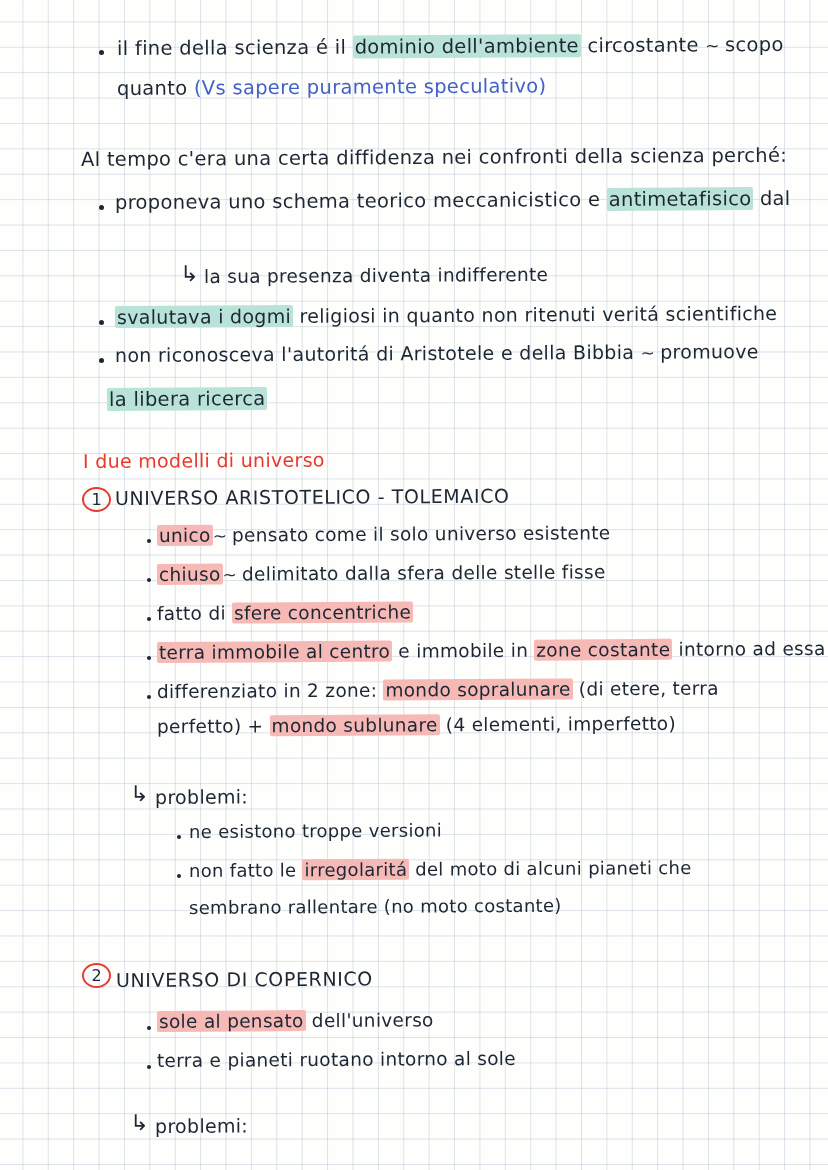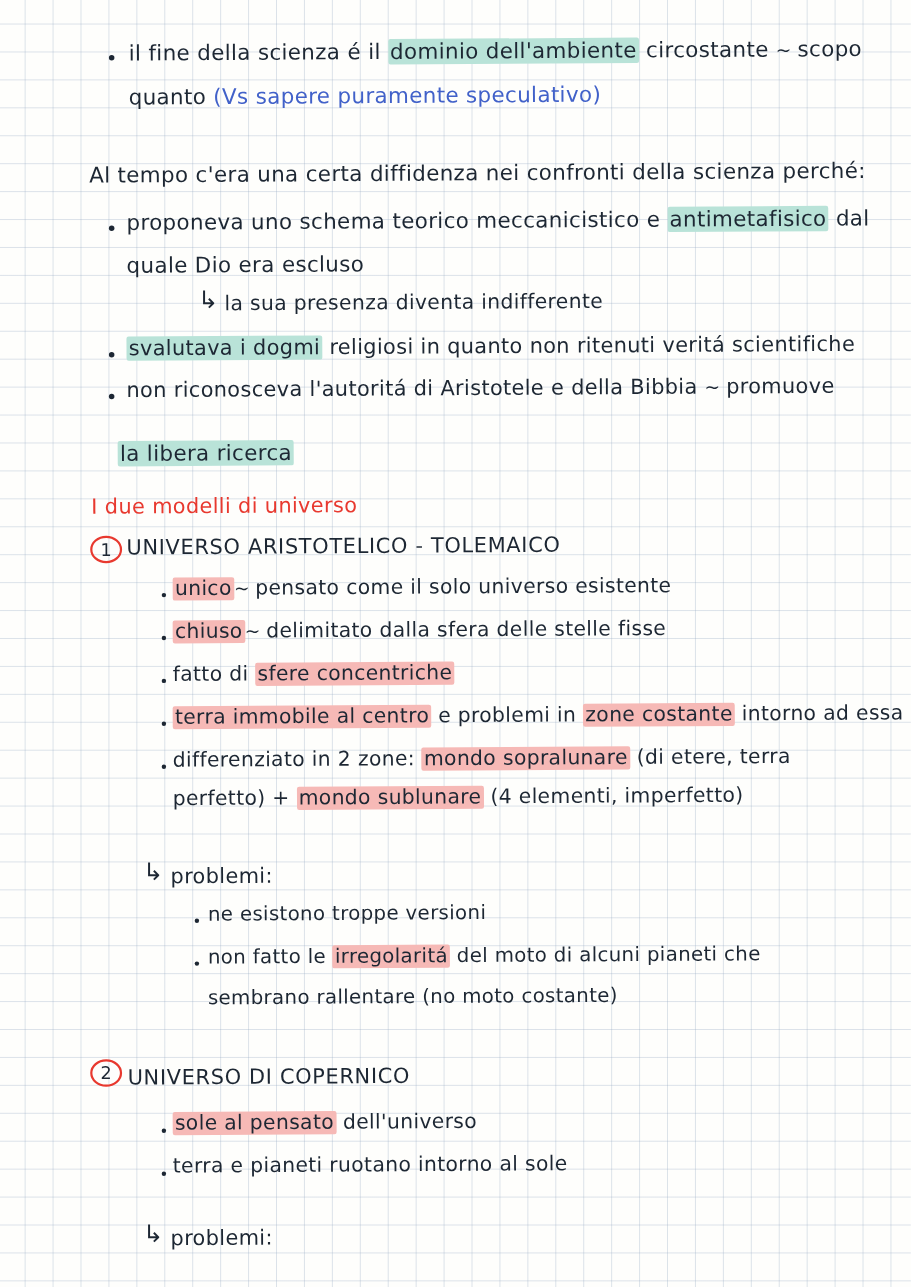--- a/index.html
+++ b/index.html
@@ -125,35 +125,34 @@
   <div class="line hand" style="left:76px; top:79px;">
     <span>quanto </span><span class="blue">(Vs sapere puramente speculativo)</span>
   </div>
 
   <div class="line hand" style="left:40px; top:150px;">Al tempo c'era una certa diffidenza nei confronti della scienza perché:</div>
 
   <div class="bullet" style="left:58px; top:205px;"></div>
   <div class="line hand" style="left:74px; top:193px;">
     <span>proponeva uno schema teorico meccanicistico e </span><span class="hl-green">antimetafisico</span><span> dal</span>
   </div>
-  <div class="line hand" style="left:74px; top:232px;">quale Dio era escluso</div>
 
   <div class="arrow" style="left:139px; top:261px;">↳</div>
   <div class="line hand" style="left:163px; top:268px; font-size:18.5px;">la sua presenza diventa indifferente</div>
 
   <div class="bullet" style="left:58px; top:320px;"></div>
   <div class="line hand" style="left:74px; top:308px; font-size:19px;">
     <span class="hl-green">svalutava i dogmi</span><span> religiosi in quanto non ritenuti veritá scientifiche</span>
   </div>
 
   <div class="bullet" style="left:58px; top:358px;"></div>
   <div class="line hand" style="left:74px; top:346px; font-size:19px;">
     <span>non riconosceva l'autoritá di Aristotele e della Bibbia </span><span class="tilde">~</span><span> promuove</span>
   </div>
-  <div class="line hand" style="left:66px; top:403px;">
+  <div class="line hand" style="left:66px; top:390px;">
     <span class="hl-green">la libera ricerca</span>
   </div>
 
   <div class="line hand redline" style="left:42px; top:452px; font-size:19px;">I due modelli di universo</div>
 
   <div class="circnum" style="left:41px; top:487px;">
     <span>1</span>
   </div>
   <div class="line hand smallcaps" style="left:74px; top:489px; font-size:19px;">UNIVERSO ARISTOTELICO - TOLEMAICO</div>
 
@@ -167,21 +166,21 @@
     <span class="hl-pink">chiuso</span><span class="tilde">~</span><span> delimitato dalla sfera delle stelle fisse</span>
   </div>
 
   <div class="bullet" style="left:106px; top:617px; width:4px; height:4px;"></div>
   <div class="line hand" style="left:116px; top:605px; font-size:18.5px;">
     <span>fatto di </span><span class="hl-pink">sfere concentriche</span>
   </div>
 
   <div class="bullet" style="left:106px; top:656px; width:4px; height:4px;"></div>
   <div class="line hand" style="left:116px; top:644px; font-size:18.5px;">
-    <span class="hl-pink">terra immobile al centro</span><span> e problemi in </span><span class="hl-pink">zone costante</span><span> intorno ad essa</span>
+    <span class="hl-pink">terra immobile al centro</span><span> e immobile in </span><span class="hl-pink">zone costante</span><span> intorno ad essa</span>
   </div>
 
   <div class="bullet" style="left:106px; top:695px; width:4px; height:4px;"></div>
   <div class="line hand" style="left:116px; top:683px; font-size:18.5px;">
     <span>differenziato in 2 zone: </span><span class="hl-pink">mondo sopralunare</span><span> (di etere, terra</span>
   </div>
   <div class="line hand" style="left:116px; top:718px; font-size:18.5px;">
     <span>perfetto) + </span><span class="hl-pink">mondo  sublunare</span><span> (4 elementi, imperfetto)</span>
   </div>
 

